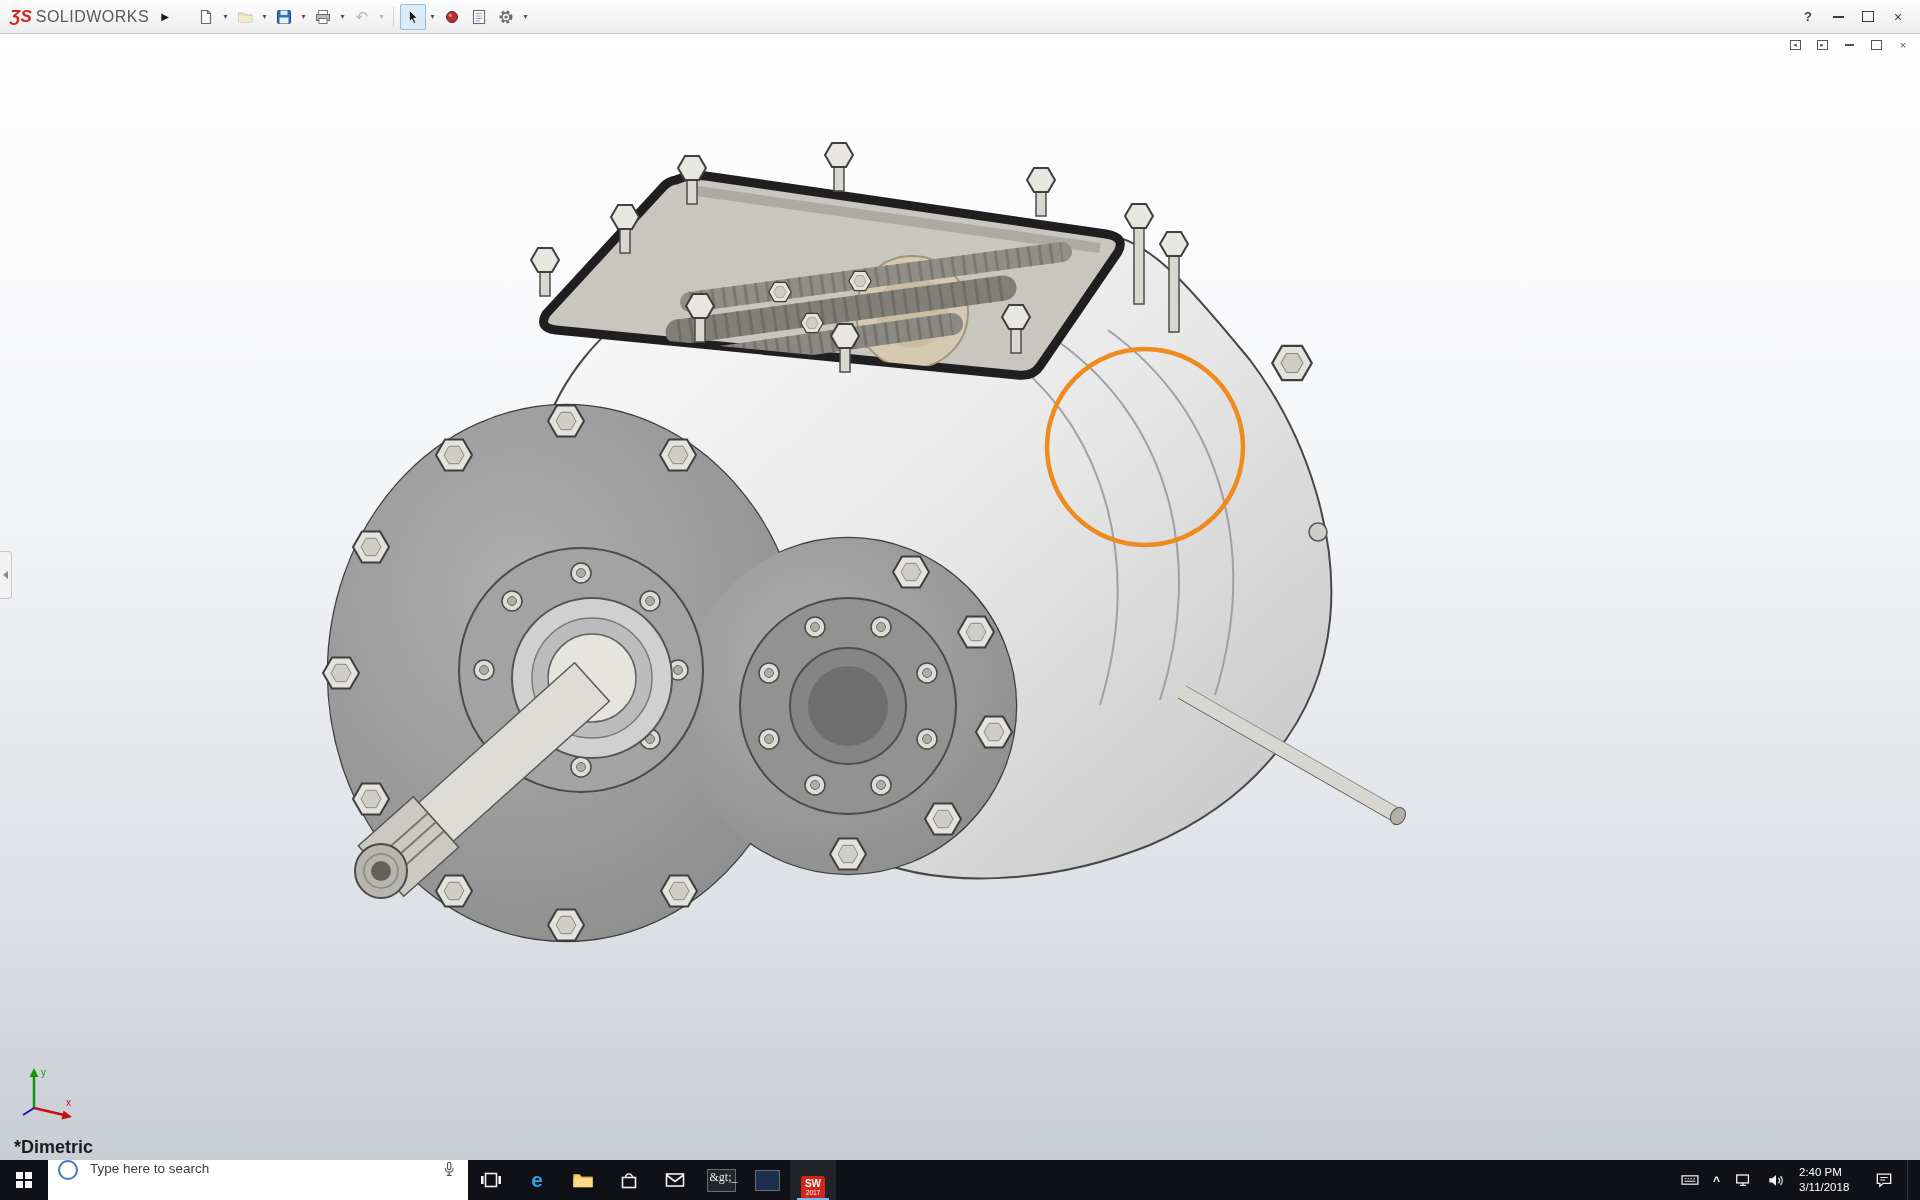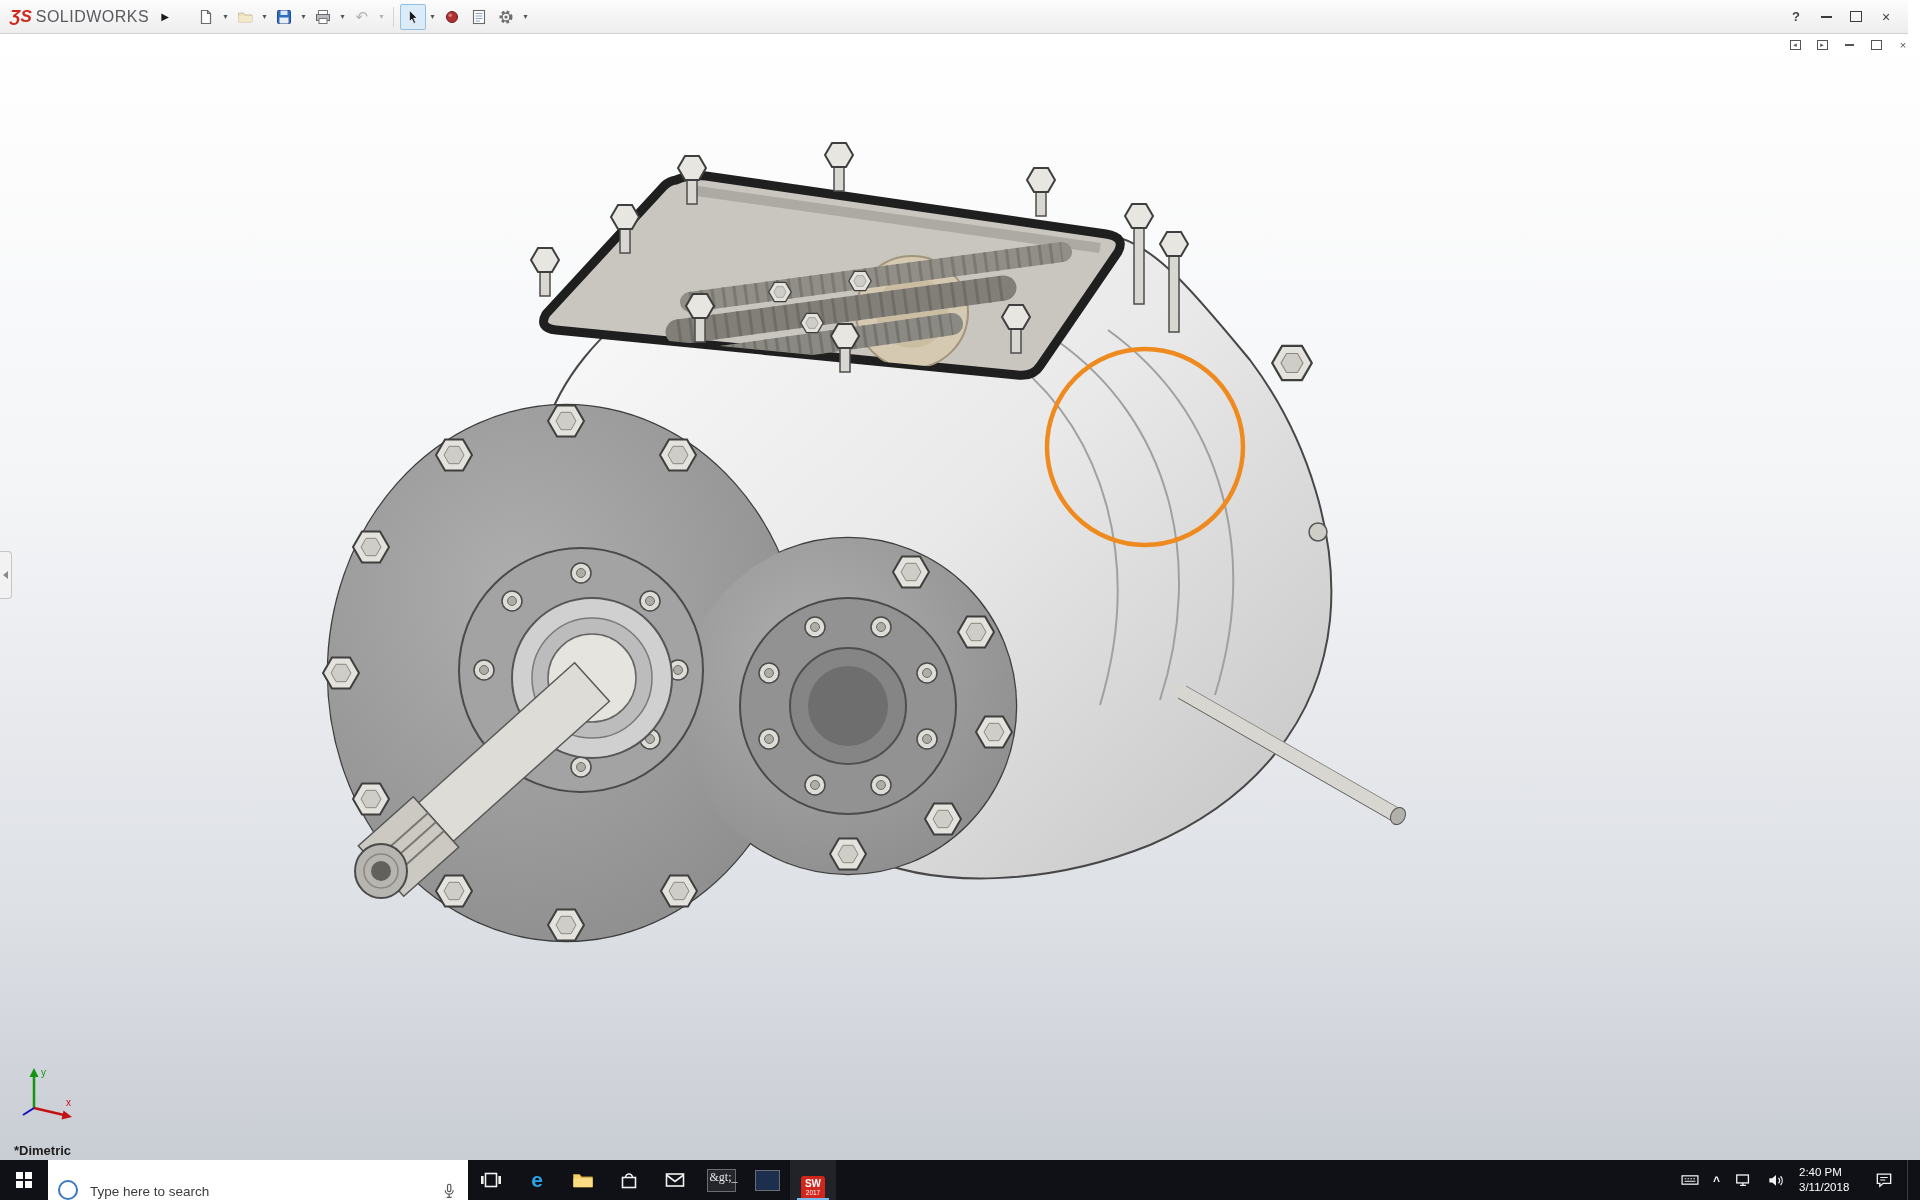--- a/index.html
+++ b/index.html
@@ -1,20 +1,20 @@
 <!DOCTYPE html>
 <html><head>
 <meta charset="utf-8">
 <style>
   html,body{margin:0;padding:0;width:1920px;height:1200px;overflow:hidden;
     font-family:"Liberation Sans",sans-serif;-webkit-font-smoothing:antialiased;}
   .app{position:relative;width:1920px;height:1200px;background:#fff;}
 
   
-  .titlebar{position:absolute;top:0;left:0;right:12px;height:33px;
+  .titlebar{position:absolute;top:0;left:0;right:0;height:33px;
     background:linear-gradient(#fdfdfd,#ededee);border-bottom:1px solid #cfcfcf;
     display:flex;align-items:center;z-index:30;}
   .logo{display:flex;align-items:baseline;gap:4px;padding:0 6px 0 10px;}
   .logo-mark{color:#d1261c;font-weight:bold;font-style:italic;font-size:17px;}
   .logo-text{color:#595a5e;font-weight:normal;font-size:16px;letter-spacing:.5px;}
   .flyout{font-size:10px;color:#1a1a1a;padding:4px 6px;cursor:pointer;}
   .toolbar{display:flex;align-items:center;margin-left:18px;gap:1px;}
   .tb-btn{width:24px;height:24px;display:flex;align-items:center;justify-content:center;border:1px solid transparent;border-radius:2px;}
   .tb-btn.pressed{background:#dcebf8;border:1px solid #92c0e4;}
   .tb-drop{width:11px;height:24px;display:flex;align-items:center;justify-content:center;font-size:8px;color:#555;}
@@ -34,29 +34,29 @@
   .model-svg{position:absolute;inset:0;width:100%;height:100%;}
   .doc-controls{position:absolute;top:4px;right:8px;display:flex;gap:9px;z-index:5;}
   .dc{width:18px;height:16px;display:flex;align-items:center;justify-content:center;color:#555;font-size:11px;}
   .dc-sq{width:9px;height:8px;border:1.5px solid #555;display:flex;align-items:center;justify-content:center;font-size:7px;color:#555;line-height:0;}
   .dc-min{width:9px;height:0;border-bottom:2px solid #555;display:block;}
   .panel-tab{position:absolute;left:0;top:46%;width:11px;height:46px;background:#f2f2f2;
     border:1px solid #c6c6c6;border-left:none;border-radius:0 4px 4px 0;
     display:flex;align-items:center;justify-content:center;}
   .panel-tab::after{content:"";width:0;height:0;border-top:4px solid transparent;border-bottom:4px solid transparent;border-right:5px solid #8a8a8a;}
   .triad{position:absolute;left:16px;bottom:34px;width:64px;height:64px;}
-  .view-label{position:absolute;left:14px;bottom:2px;font-size:13px;font-weight:bold;color:#1c1c1c;}
+  .view-label{position:absolute;left:14px;bottom:2px;font-size:18px;font-weight:bold;color:#1c1c1c;}
 
   
   .taskbar{position:absolute;left:0;right:0;bottom:0;height:40px;background:#101116;
     display:flex;align-items:stretch;z-index:40;color:#fff;}
   .tb-start{width:48px;display:flex;align-items:center;justify-content:center;}
   .win-logo{display:grid;grid-template-columns:7.5px 7.5px;grid-template-rows:7.5px 7.5px;gap:1.5px;}
   .win-logo span{background:#fefefe;display:block;}
-  .search-box{width:400px;background:#ffffff;display:flex;align-items:flex-end;gap:10px;padding:0 10px;}
+  .search-box{width:400px;background:#ffffff;display:flex;align-items:flex-start;gap:10px;padding:0 10px;}
   .cortana-ring{width:16px;height:16px;border:2px solid #3b78c3;border-radius:50%;flex:0 0 auto;}
   .search-input{flex:1;border:none;outline:none;font-size:13.5px;color:#222;font-family:"Liberation Sans",sans-serif;background:transparent;}
   .search-input::placeholder{color:#3c3c3c;}
   .tb-app{position:relative;width:46px;display:flex;align-items:center;justify-content:center;}
   .tb-app.active{background:rgba(255,255,255,.08);align-items:flex-end;}
   .tb-app.active::after{content:"";position:absolute;left:7px;right:7px;bottom:0;height:2.5px;background:#76b9ed;}
   .edge-e{font-size:21px;font-weight:bold;color:#2ba3e8;}
   .tile-dark{width:23px;height:19px;background:#24262c;border:1px solid #6a6c72;display:flex;align-items:flex-start;justify-content:flex-start;padding:1px 2px;}
   .prompt-glyph{font-family:Liberation Serif, serif;font-size:12px;color:#e8e8e8;line-height:1;}
   .tile-dark2{width:23px;height:19px;background:#1d2f4e;border:1px solid #6a6c72;}

